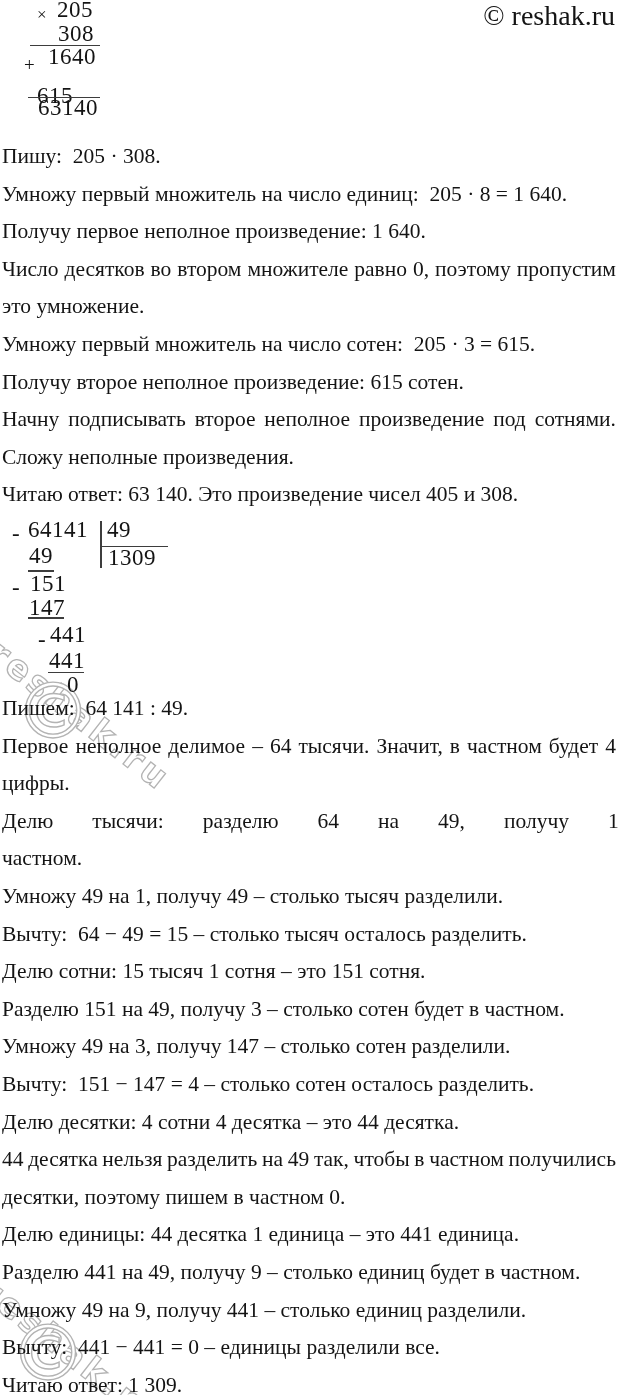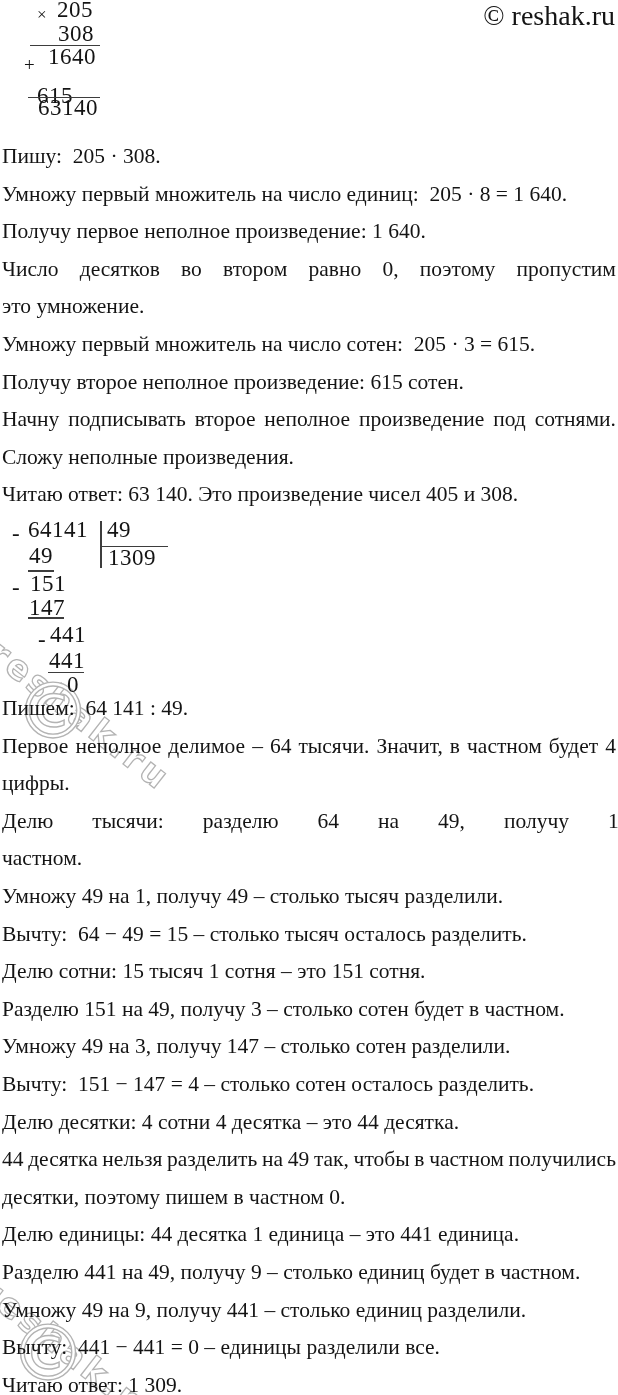--- a/index.html
+++ b/index.html
@@ -97,20 +97,21 @@
 
     <div class="text-block block-a">
       <div class="line">Пишу:  205 · 308.</div>
       <div class="line">Умножу первый множитель на число единиц:  205 · 8 = 1 640.</div>
       <div class="line">Получу первое неполное произведение: 1 640.</div>
       <div class="line just" style="display: flex; justify-content: space-between;">
           <span>Число</span>
           <span>десятков</span>
           <span>во</span>
           <span>втором</span>
+          <span>множителе</span>
           <span>равно</span>
           <span>0,</span>
           <span>поэтому</span>
           <span>пропустим</span>
         </div>
       <div class="line">это умножение.</div>
       <div class="line">Умножу первый множитель на число сотен:  205 · 3 = 615.</div>
       <div class="line">Получу второе неполное произведение: 615 сотен.</div>
       <div class="line just" style="display: flex; justify-content: space-between;">
           <span>Начну</span>

